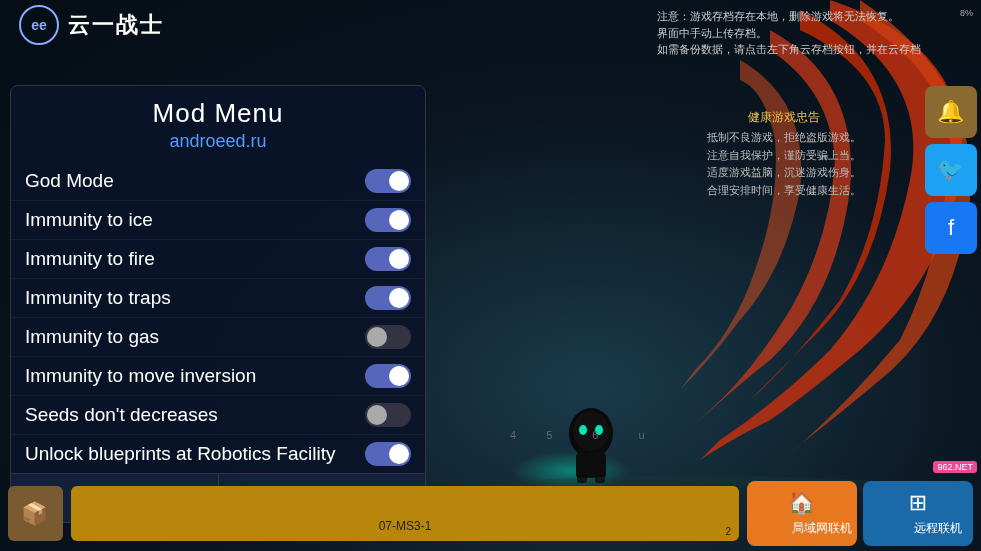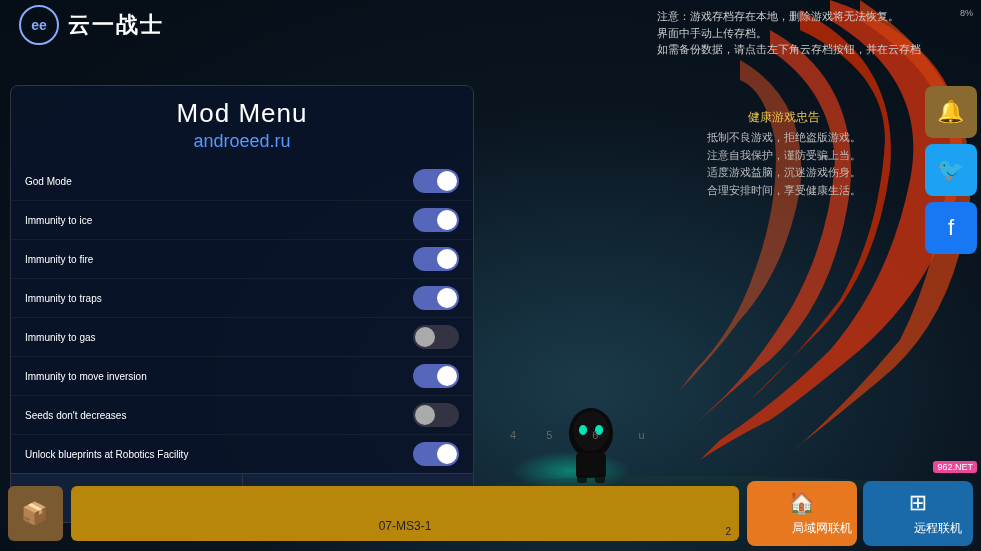--- a/index.html
+++ b/index.html
@@ -108,21 +108,21 @@
       font-weight: bold;
       letter-spacing: 2px;
       font-family: 'Arial Black', sans-serif;
     }
 
     
     #mod-menu-panel {
       position: absolute;
       top: 85px;
       left: 10px;
-      width: 464px;
+      width: 416px;
       background: rgba(10, 20, 40, 0.92);
       border: 1px solid #334;
       border-radius: 8px;
       overflow: hidden;
     }
 
     .mod-menu-header {
       text-align: center;
       padding: 12px 10px 6px;
     }
@@ -141,21 +141,21 @@
     .mod-menu-items {
       padding: 4px 0 0 0;
     }
 
     .mod-item {
       display: flex;
       align-items: center;
       justify-content: space-between;
       padding: 7px 14px;
       color: white;
-      font-size: 10px;
+      font-size: 19px;
       border-bottom: 1px solid rgba(255,255,255,0.05);
     }
     .mod-item:last-child {
       border-bottom: none;
     }
 
     
     .toggle {
       width: 46px;
       height: 24px;

